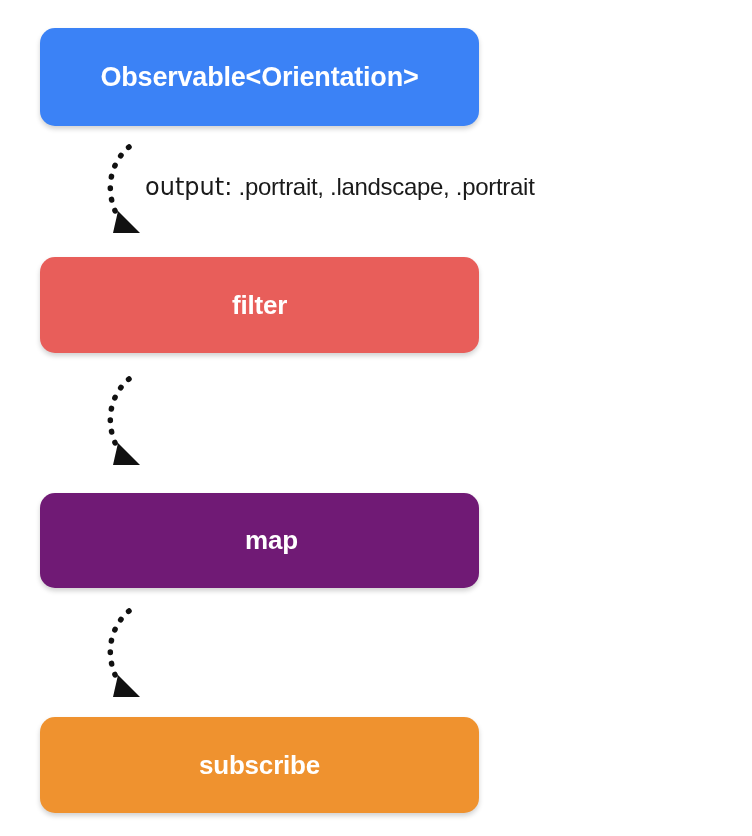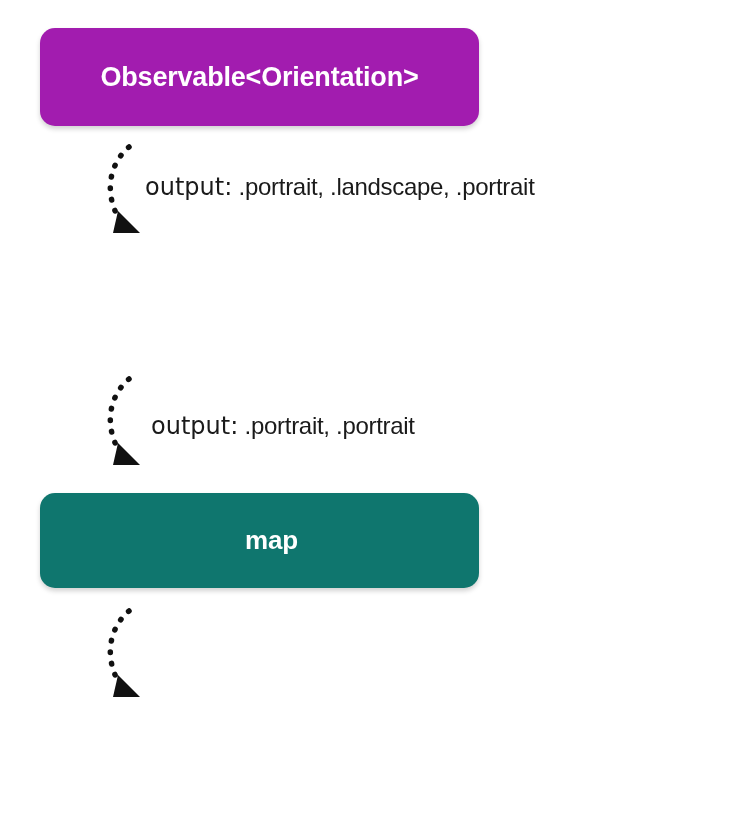--- a/index.html
+++ b/index.html
@@ -112,44 +112,47 @@
   #label-3 .line2 {
     display: block;
     padding-left: 28px;
   }
 </style>
 </head>
 <body>
 
 <div id="canvas">
 
-  <div class="stage-box" id="box-observable" style="background: #a21caf; text-align: right;">
+  <div class="stage-box" id="box-observable" style="background: #3b82f6; text-align: right;">
     <span>Observable&lt;Orientation&gt;</span>
   </div>
 
   <svg class="arrow-svg" id="arrow-1" viewBox="0 0 60 95">
     <path class="arrow-path" d="M 33 4 C 14 20, 8 48, 22 74"></path>
     <polygon class="arrow-head" points="22,68 44,90 17,90"></polygon>
   </svg>
   <div class="edge-label" id="label-1">
     <span class="lbl-prefix">output:</span><span class="lbl-mono"> .portrait, .landscape, .portrait</span>
   </div>
 
+  <div class="stage-box" id="box-filter" style="background: rgb(232, 94, 90);">
+    <span>filter</span>
+  </div>
 
   <svg class="arrow-svg" id="arrow-2" viewBox="0 0 60 95">
     <path class="arrow-path" d="M 33 4 C 14 20, 8 48, 22 74"></path>
     <polygon class="arrow-head" points="22,68 44,90 17,90"></polygon>
   </svg>
-  <div class="edge-label" id="label-2">
-    <span class="lbl-prefix">output:</span><span class="lbl-mono"> .portrait, .portrait</span>
-  </div>
 
-  <div class="stage-box" id="box-map" style="background: #0f766e; padding-left: 24px;">
+  <div class="stage-box" id="box-map" style="background: #701a75; padding-left: 24px;">
     <span>map</span>
   </div>
 
   <svg class="arrow-svg" id="arrow-3" viewBox="0 0 60 95">
     <path class="arrow-path" d="M 33 4 C 14 20, 8 48, 22 74"></path>
     <polygon class="arrow-head" points="22,68 44,90 17,90"></polygon>
   </svg>
 
+  <div class="stage-box" id="box-subscribe" style="background: rgb(239, 146, 47);">
+    <span>subscribe</span>
+  </div>
 
 </div>
 
 </body></html>

